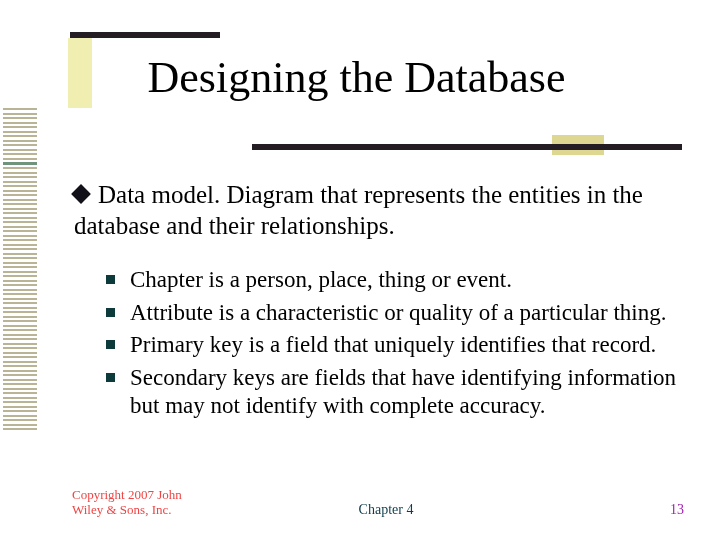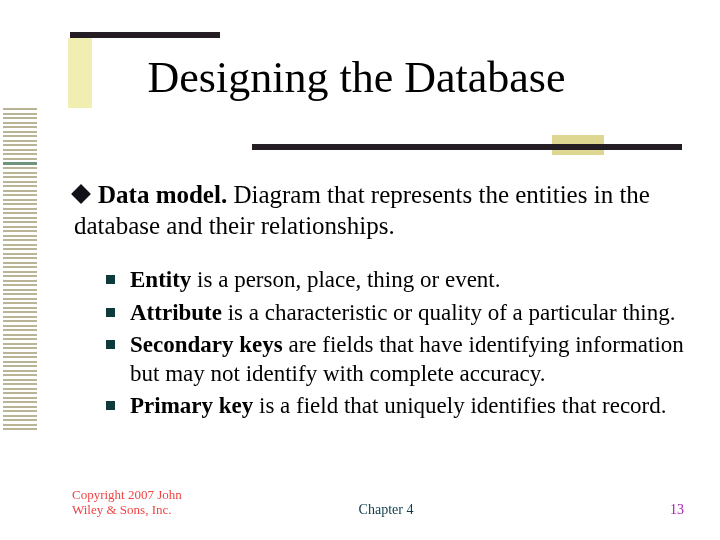--- a/index.html
+++ b/index.html
@@ -113,21 +113,21 @@
     margin-bottom: 4px;
   }
   .sub-item .sq {
     position: absolute;
     left: -24px;
     top: 9px;
     width: 9px;
     height: 9px;
     background: #0d3a3a;
   }
-  b { font-weight: bold; }
+  b { font-weight: normal; }
   
   .footer-left {
     position: absolute;
     bottom: 22px;
     left: 72px;
     font-size: 13px;
     color: #ef4444;
     line-height: 1.15;
   }
   .footer-center {
@@ -236,33 +236,33 @@
       <div class="stripe"></div>
   </div>
 
   <div class="main-bullet">
     <span class="marker"></span><b>Data model.</b><span> Diagram that represents the entities in the database and their relationships.</span>
   </div>
 
   <div class="sub-list">
     <div class="sub-item">
       <span class="sq"></span>
-      <b>Entity</b><span> is a person, place, thing or event.</span>
+      <b>Chapter</b><span> is a person, place, thing or event.</span>
     </div>
     <div class="sub-item">
       <span class="sq"></span>
       <b>Attribute</b><span> is a characteristic or quality of a particular thing.</span>
     </div>
     <div class="sub-item">
       <span class="sq"></span>
+      <b>Primary key</b><span> is a field that uniquely identifies that record.</span>
+    </div>
+    <div class="sub-item">
+      <span class="sq"></span>
       <b>Secondary keys</b><span> are fields that have identifying information but may not identify with complete accuracy.</span>
-    </div>
-    <div class="sub-item">
-      <span class="sq"></span>
-      <b>Primary key</b><span> is a field that uniquely identifies that record.</span>
     </div>
   </div>
 
   <div class="footer-left">
     <span>Copyright 2007 John</span><br>
     <span>Wiley &amp; Sons, Inc.</span>
   </div>
   <div class="footer-center">Chapter 4</div>
   <div class="footer-right">13</div>
 

